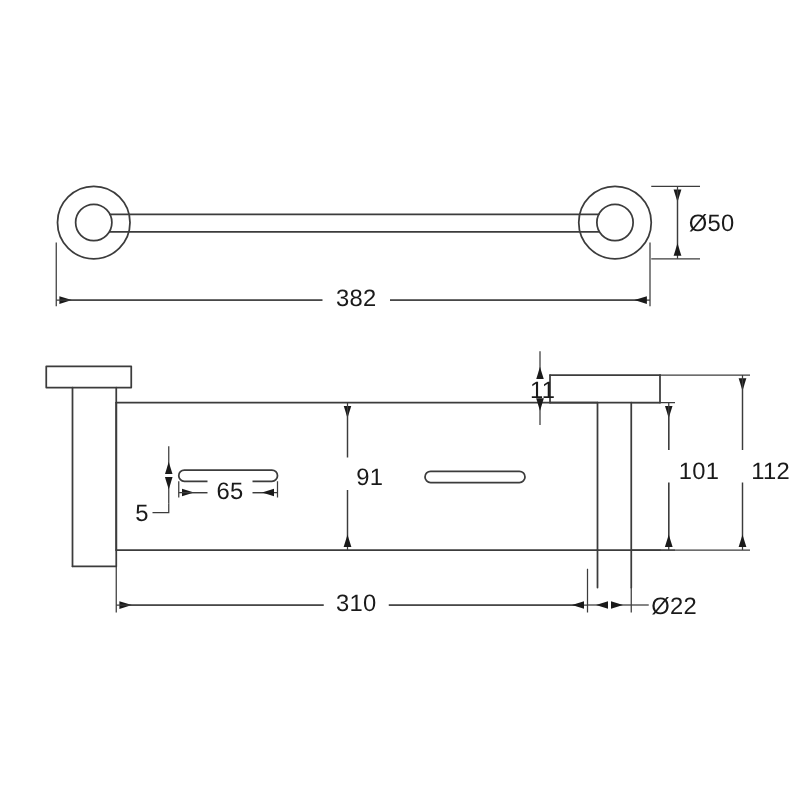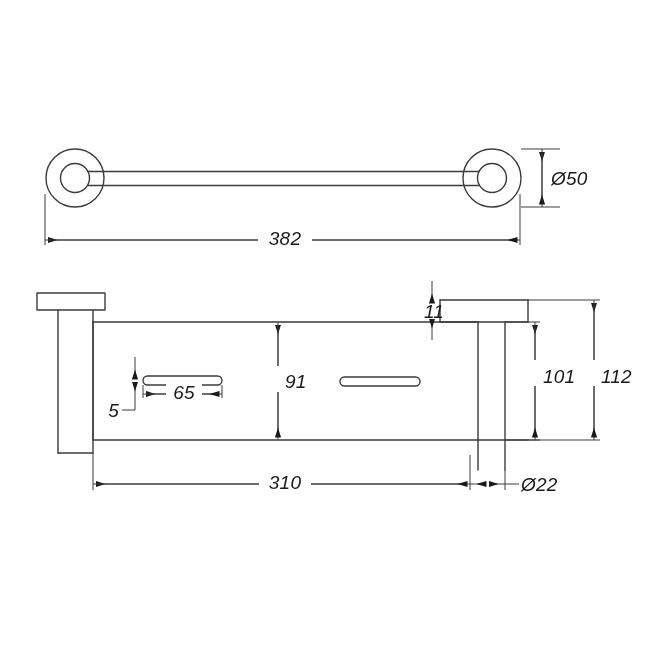--- a/index.html
+++ b/index.html
@@ -11,21 +11,20 @@
     width: 645px;
     height: 645px;
     font-family: "Liberation Sans", sans-serif;
     overflow: hidden;
   }
   #drawing-root {
     position: relative;
     width: 645px;
     height: 645px;
     background: #ffffff;
-    font-style: italic;
   }
   svg#technical-drawing {
     display: block;
     width: 645px;
     height: 645px;
   }
   .obj-line {
     stroke: #3c3c3c;
     stroke-width: 1.4;
     fill: none;

